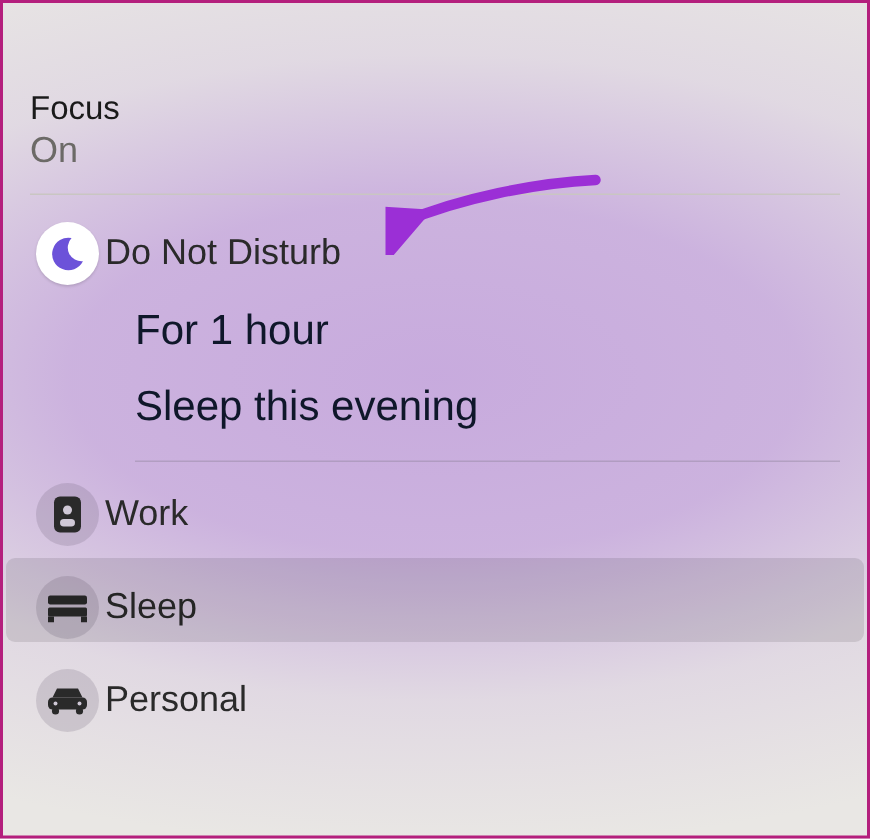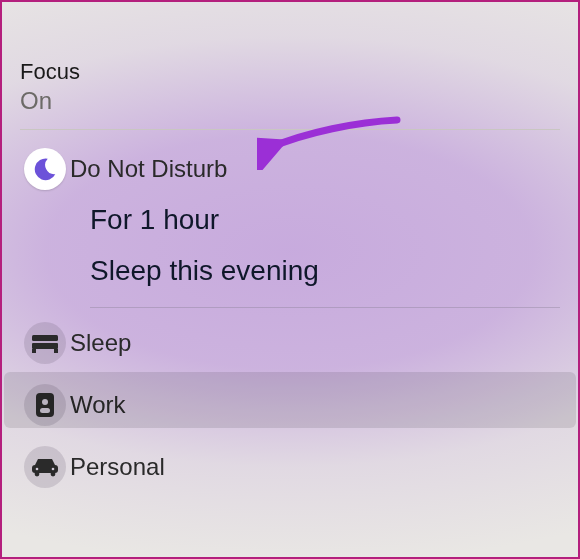--- a/index.html
+++ b/index.html
@@ -113,39 +113,39 @@
   <div class="sub">
     <span class="opt">For 1 hour</span>
     <span class="opt">Sleep this evening</span>
   </div>
 
   <div class="thin"></div>
 
 
   <div class="row">
     <div class="chip">
+      <svg width="22" height="26" viewBox="0 0 20 26" fill="#2a2a2a">
+        <rect x="1" y="1" width="18" height="24" rx="4"></rect>
+        <circle cx="10" cy="10" r="3" fill="#cfc8d6"></circle>
+        <rect x="5" y="16" width="10" height="5" rx="2.5" fill="#cfc8d6"></rect>
+      </svg>
+    </div>
+    <div class="label">Work</div>
+  </div>
+
+  <div class="row">
+    <div class="chip">
       <svg width="28" height="20" viewBox="0 0 28 20" fill="#2a2a2a">
         <rect x="1" y="2" width="26" height="6" rx="1.5"></rect>
         <rect x="1" y="10" width="26" height="6" rx="1"></rect>
         <rect x="1" y="16" width="4" height="4"></rect>
         <rect x="23" y="16" width="4" height="4"></rect>
       </svg>
     </div>
     <div class="label">Sleep</div>
-  </div>
-
-  <div class="row">
-    <div class="chip">
-      <svg width="22" height="26" viewBox="0 0 20 26" fill="#2a2a2a">
-        <rect x="1" y="1" width="18" height="24" rx="4"></rect>
-        <circle cx="10" cy="10" r="3" fill="#cfc8d6"></circle>
-        <rect x="5" y="16" width="10" height="5" rx="2.5" fill="#cfc8d6"></rect>
-      </svg>
-    </div>
-    <div class="label">Work</div>
   </div>
 
   <div class="row">
     <div class="chip">
       <svg width="30" height="20" viewBox="0 0 30 20" fill="#2a2a2a">
         <path d="M5 8 L8 2 H22 L25 8 H5 Z"></path>
         <rect x="2" y="8" width="26" height="8" rx="3"></rect>
         <circle cx="7" cy="17" r="2.4"></circle>
         <circle cx="23" cy="17" r="2.4"></circle>
         <circle cx="7" cy="12" r="1.3" fill="#cfc8d6"></circle>

